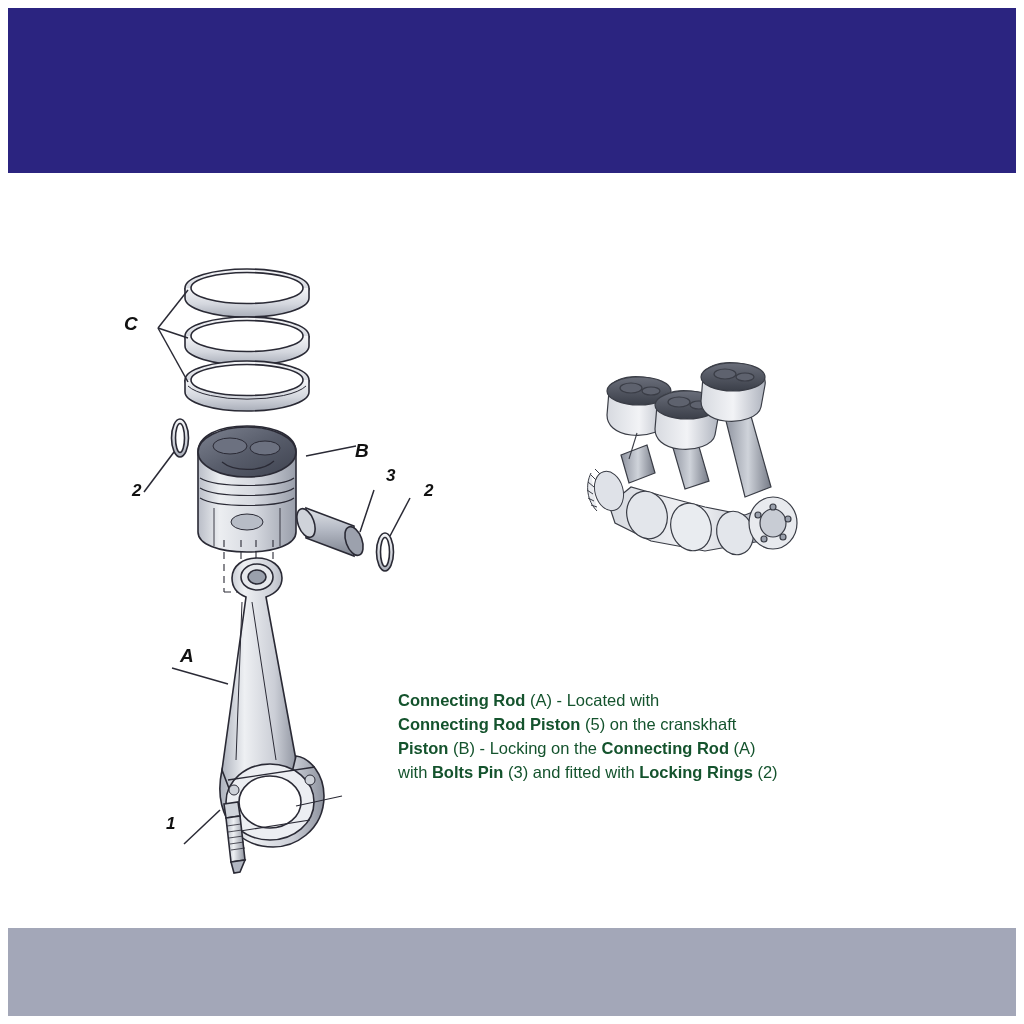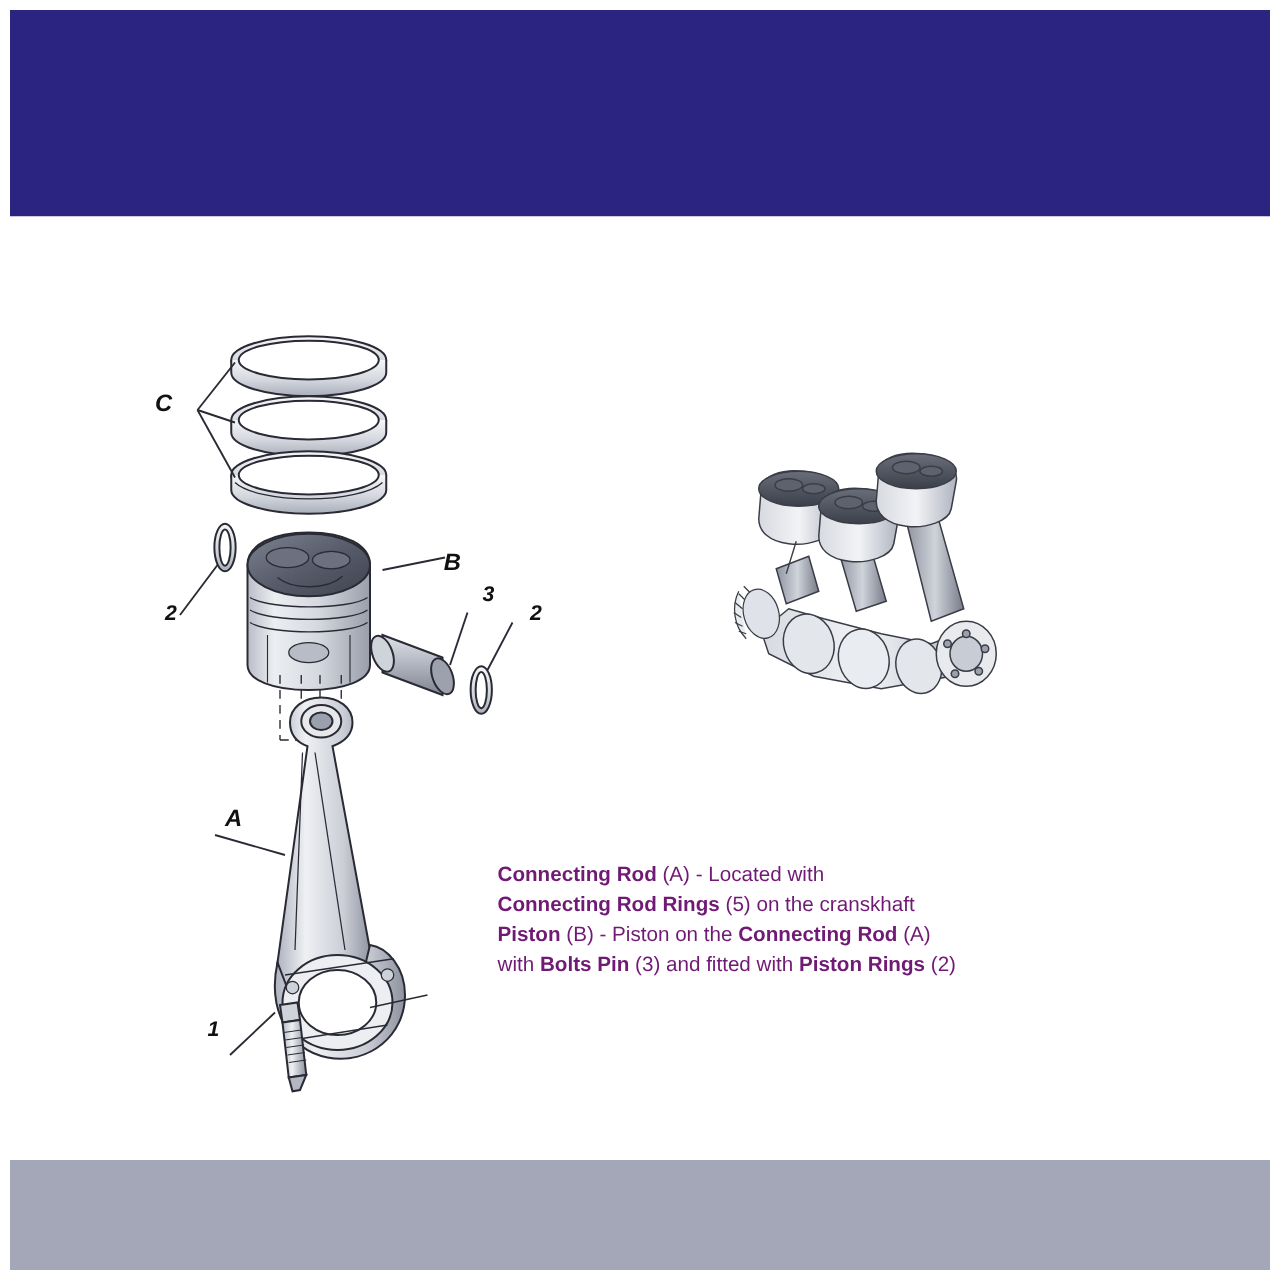--- a/index.html
+++ b/index.html
@@ -44,21 +44,21 @@
   }
 
   
   .caption {
     position: absolute;
     left: 398px;
     top: 688px;
     width: 470px;
     font-size: 16.5px;
     line-height: 24px;
-    color: #701a75;
+    color: #14532d;
   }
   .caption .line { white-space: nowrap; }
   .caption b { font-weight: bold; }
 
   
   .drawing {
     position: absolute;
     left: 110px;
     top: 240px;
     width: 360px;
@@ -337,23 +337,23 @@
 
       </g>
     </svg>
   </div>
 
   <div class="caption">
     <div class="line">
       <b>Connecting Rod</b><span> (A) - Located with</span>
     </div>
     <div class="line">
-      <b>Connecting Rod Rings</b><span> (5) on the cranskhaft</span>
+      <b>Connecting Rod Piston</b><span> (5) on the cranskhaft</span>
     </div>
     <div class="line">
-      <b>Piston</b><span> (B) - Piston on the </span><b>Connecting Rod</b><span> (A)</span>
+      <b>Piston</b><span> (B) - Locking on the </span><b>Connecting Rod</b><span> (A)</span>
     </div>
     <div class="line">
-      <span>with </span><b>Bolts Pin</b><span> (3) and fitted with </span><b>Piston Rings</b><span> (2)</span>
+      <span>with </span><b>Bolts Pin</b><span> (3) and fitted with </span><b>Locking Rings</b><span> (2)</span>
     </div>
   </div>
 
 </div>
 
 </body></html>

